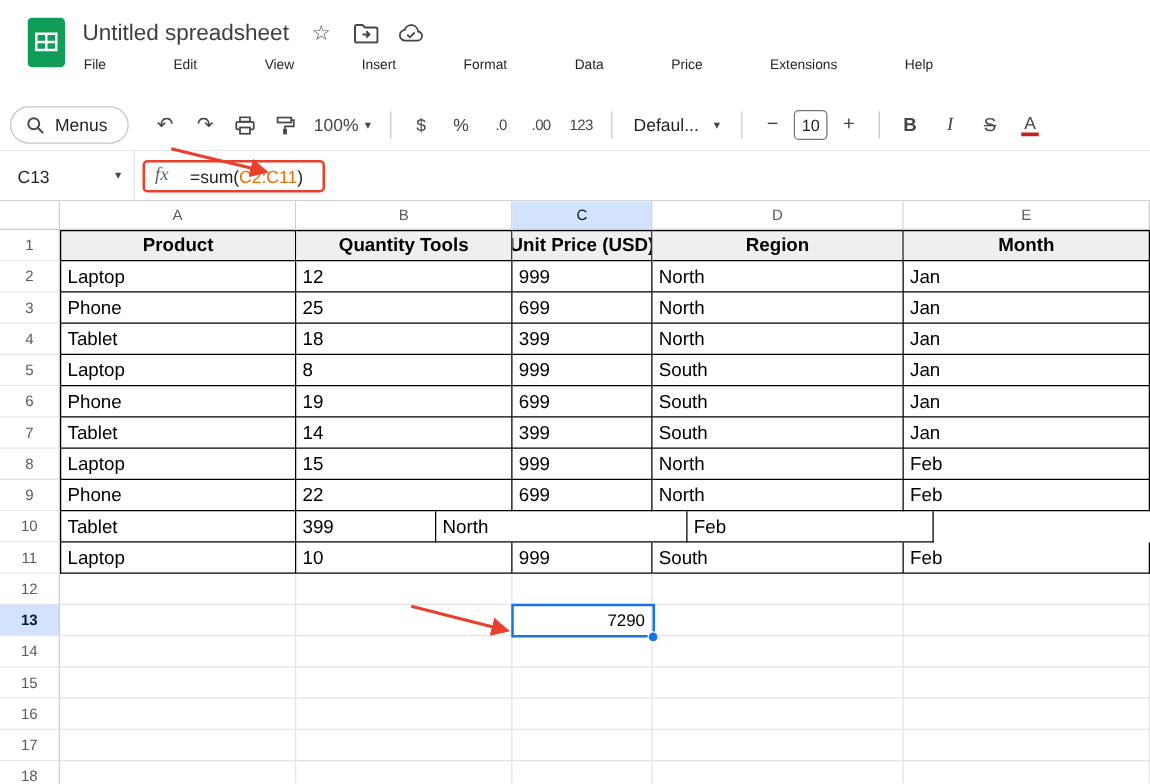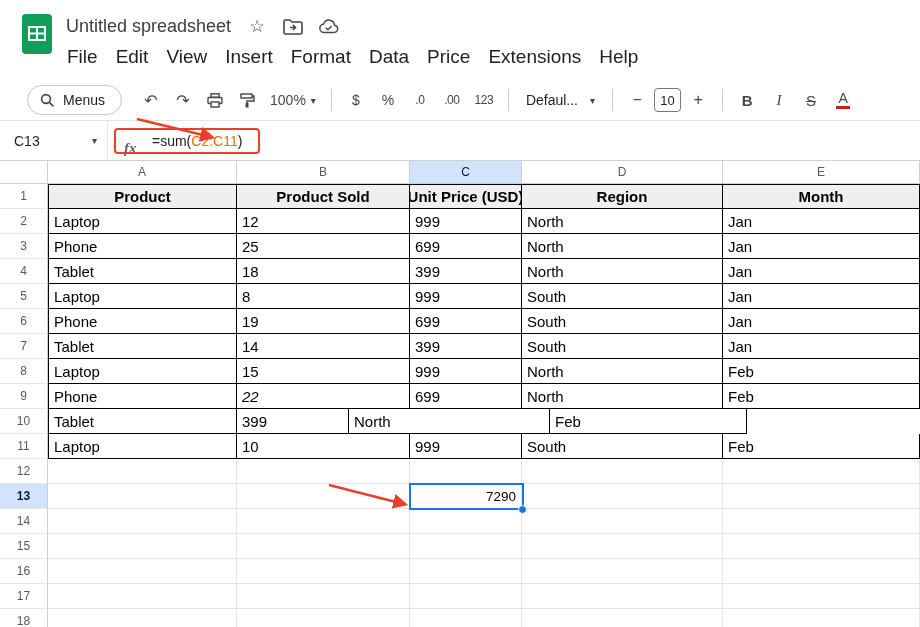--- a/index.html
+++ b/index.html
@@ -8,26 +8,26 @@
   .stage { position:relative; width:920px; height:627px; overflow:hidden; }
 
   
   .topbar { position:absolute; top:0; left:0; right:0; height:80px; background:#fff; }
   .logo { position:absolute; left:22px; top:14px; }
   .title-area { position:absolute; left:66px; top:16px; }
   .title-row { display:flex; align-items:center; gap:16px; }
   .doc-title { font-size:18px; color:#3c4043; }
   .doc-icons { display:flex; align-items:center; gap:16px; color:#444746; }
   .doc-icons .ic { width:20px; height:20px; display:flex; align-items:center; justify-content:center; font-size:17px; }
-  .menubar { display:flex; margin-top:7px; margin-left:-8px; font-size:19px; color:#1f1f1f; }
+  .menubar { display:flex; margin-top:7px; margin-left:-8px; font-size:11px; color:#1f1f1f;gap:36px; }
   .menu-item { padding:2px 9px; border-radius:4px; cursor:default; }
 
   
   .toolbar { position:absolute; top:80px; left:0; right:0; height:41px; background:#fff;
-    border-bottom:1px solid #e3e5e8; display:flex; align-items:center; padding-left:27px; gap:2px; }
+    border-bottom:1px solid #e3e5e8; display:flex; align-items:center; padding-left:8px; gap:2px; }
   .menus-pill { display:flex; align-items:center; gap:8px; border:1px solid #c4c7c5;
     border-radius:20px; height:30px; padding:0 16px 0 12px; margin-right:12px; font-size:14px; }
   .tb-btn { min-width:30px; height:30px; display:flex; align-items:center; justify-content:center;
     font-size:16px; color:#444746; border-radius:4px; }
   .zoom-btn { padding:0 6px; gap:5px; font-size:14px; color:#444746; }
   .caret { font-size:10px; color:#444746; }
   .tb-divider { width:1px; height:22px; background:#c7cacd; margin:0 7px; }
   .fmt { font-size:14px; color:#444746; }
   .fmt-small { font-size:12px; letter-spacing:-0.5px; }
   .font-btn { padding:0 8px; gap:12px; font-size:14px; color:#1f1f1f; }
@@ -39,22 +39,22 @@
   .color-btn { flex-direction:column; gap:1px; }
   .color-btn .a { font-size:14px; font-weight:500; line-height:14px; }
   .color-btn .bar { width:14px; height:3px; background:var(--txtcolor,#c5221f); }
 
   
   .fbar { position:absolute; top:121px; left:0; right:0; height:40px; background:#fff;
     border-bottom:1px solid #d0d3d6; }
   .name-box { position:absolute; left:0; top:0; width:108px; height:39px; display:flex;
     align-items:center; justify-content:space-between; padding:0 10px 0 14px;
     border-right:1px solid #e3e5e8; font-size:14px; }
-  .fx { position:absolute; left:124px; top:8px; height:39px; display:flex; align-items:center;
-    font-family:"Liberation Serif",serif; font-style:italic; color:#5f6368; font-size:15px;font-weight:bold; }
+  .fx { position:absolute; left:124px; top:0; height:39px; display:flex; align-items:center;
+    font-family:"Liberation Serif",serif; font-style:italic; color:#5f6368; font-size:15px; }
   .formula { position:absolute; left:152px; top:0; height:39px; display:flex; align-items:center;
     font-size:14px; color:#202124; }
   .formula .range { color:var(--orange,#ef6c00); }
   .red-box { position:absolute; left:114px; top:7px; width:146px; height:26px;
     border:2px solid var(--red,#e8402c); border-radius:4px; pointer-events:none; }
 
   
   .grid { position:absolute; top:161px; left:0; width:920px; height:466px; overflow:hidden;
     background:#fff; font-size:15px; }
   .g-row { display:flex; }
@@ -200,21 +200,21 @@
         <div class="g-corner"></div>
         <div class="g-colhdr" style="width: 189px;">A</div>
         <div class="g-colhdr" style="width: 173px;">B</div>
         <div class="g-colhdr sel" style="width: 112px;">C</div>
         <div class="g-colhdr" style="width: 201px;">D</div>
         <div class="g-colhdr" style="width: 197px;">E</div>
       </div>
       <div class="g-row">
         <div class="g-rowhdr">1</div>
         <div class="g-cell tbl hdr t-top t-left" style="width: 189px;">Product</div>
-        <div class="g-cell tbl hdr t-top" style="width: 173px;">Product Sold</div>
+        <div class="g-cell tbl hdr t-top" style="width: 173px;">Quantity Tools</div>
         <div class="g-cell tbl hdr t-top" style="width: 112px;">Unit Price (USD)</div>
         <div class="g-cell tbl hdr t-top" style="width: 201px;">Region</div>
         <div class="g-cell tbl hdr t-top" style="width: 197px;">Month</div>
       </div>
       <div class="g-row">
         <div class="g-rowhdr">2</div>
         <div class="g-cell tbl t-left" style="width: 189px;">Laptop</div>
         <div class="g-cell tbl" style="width: 173px;">12</div>
         <div class="g-cell tbl" style="width: 112px;">999</div>
         <div class="g-cell tbl" style="width: 201px;">North</div>
@@ -264,21 +264,21 @@
         <div class="g-rowhdr">8</div>
         <div class="g-cell tbl t-left" style="width: 189px;">Laptop</div>
         <div class="g-cell tbl" style="width: 173px;">15</div>
         <div class="g-cell tbl" style="width: 112px;">999</div>
         <div class="g-cell tbl" style="width: 201px;">North</div>
         <div class="g-cell tbl" style="width: 197px;">Feb</div>
       </div>
       <div class="g-row">
         <div class="g-rowhdr">9</div>
         <div class="g-cell tbl t-left" style="width: 189px;">Phone</div>
-        <div class="g-cell tbl" style="width: 173px; font-style: italic;">22</div>
+        <div class="g-cell tbl" style="width: 173px;">22</div>
         <div class="g-cell tbl" style="width: 112px;">699</div>
         <div class="g-cell tbl" style="width: 201px;">North</div>
         <div class="g-cell tbl" style="width: 197px;">Feb</div>
       </div>
       <div class="g-row">
         <div class="g-rowhdr">10</div>
         <div class="g-cell tbl t-left" style="width: 189px;">Tablet</div>
         <div class="g-cell tbl" style="width: 112px;">399</div>
         <div class="g-cell tbl" style="width: 201px;">North</div>
         <div class="g-cell tbl" style="width: 197px;">Feb</div>

